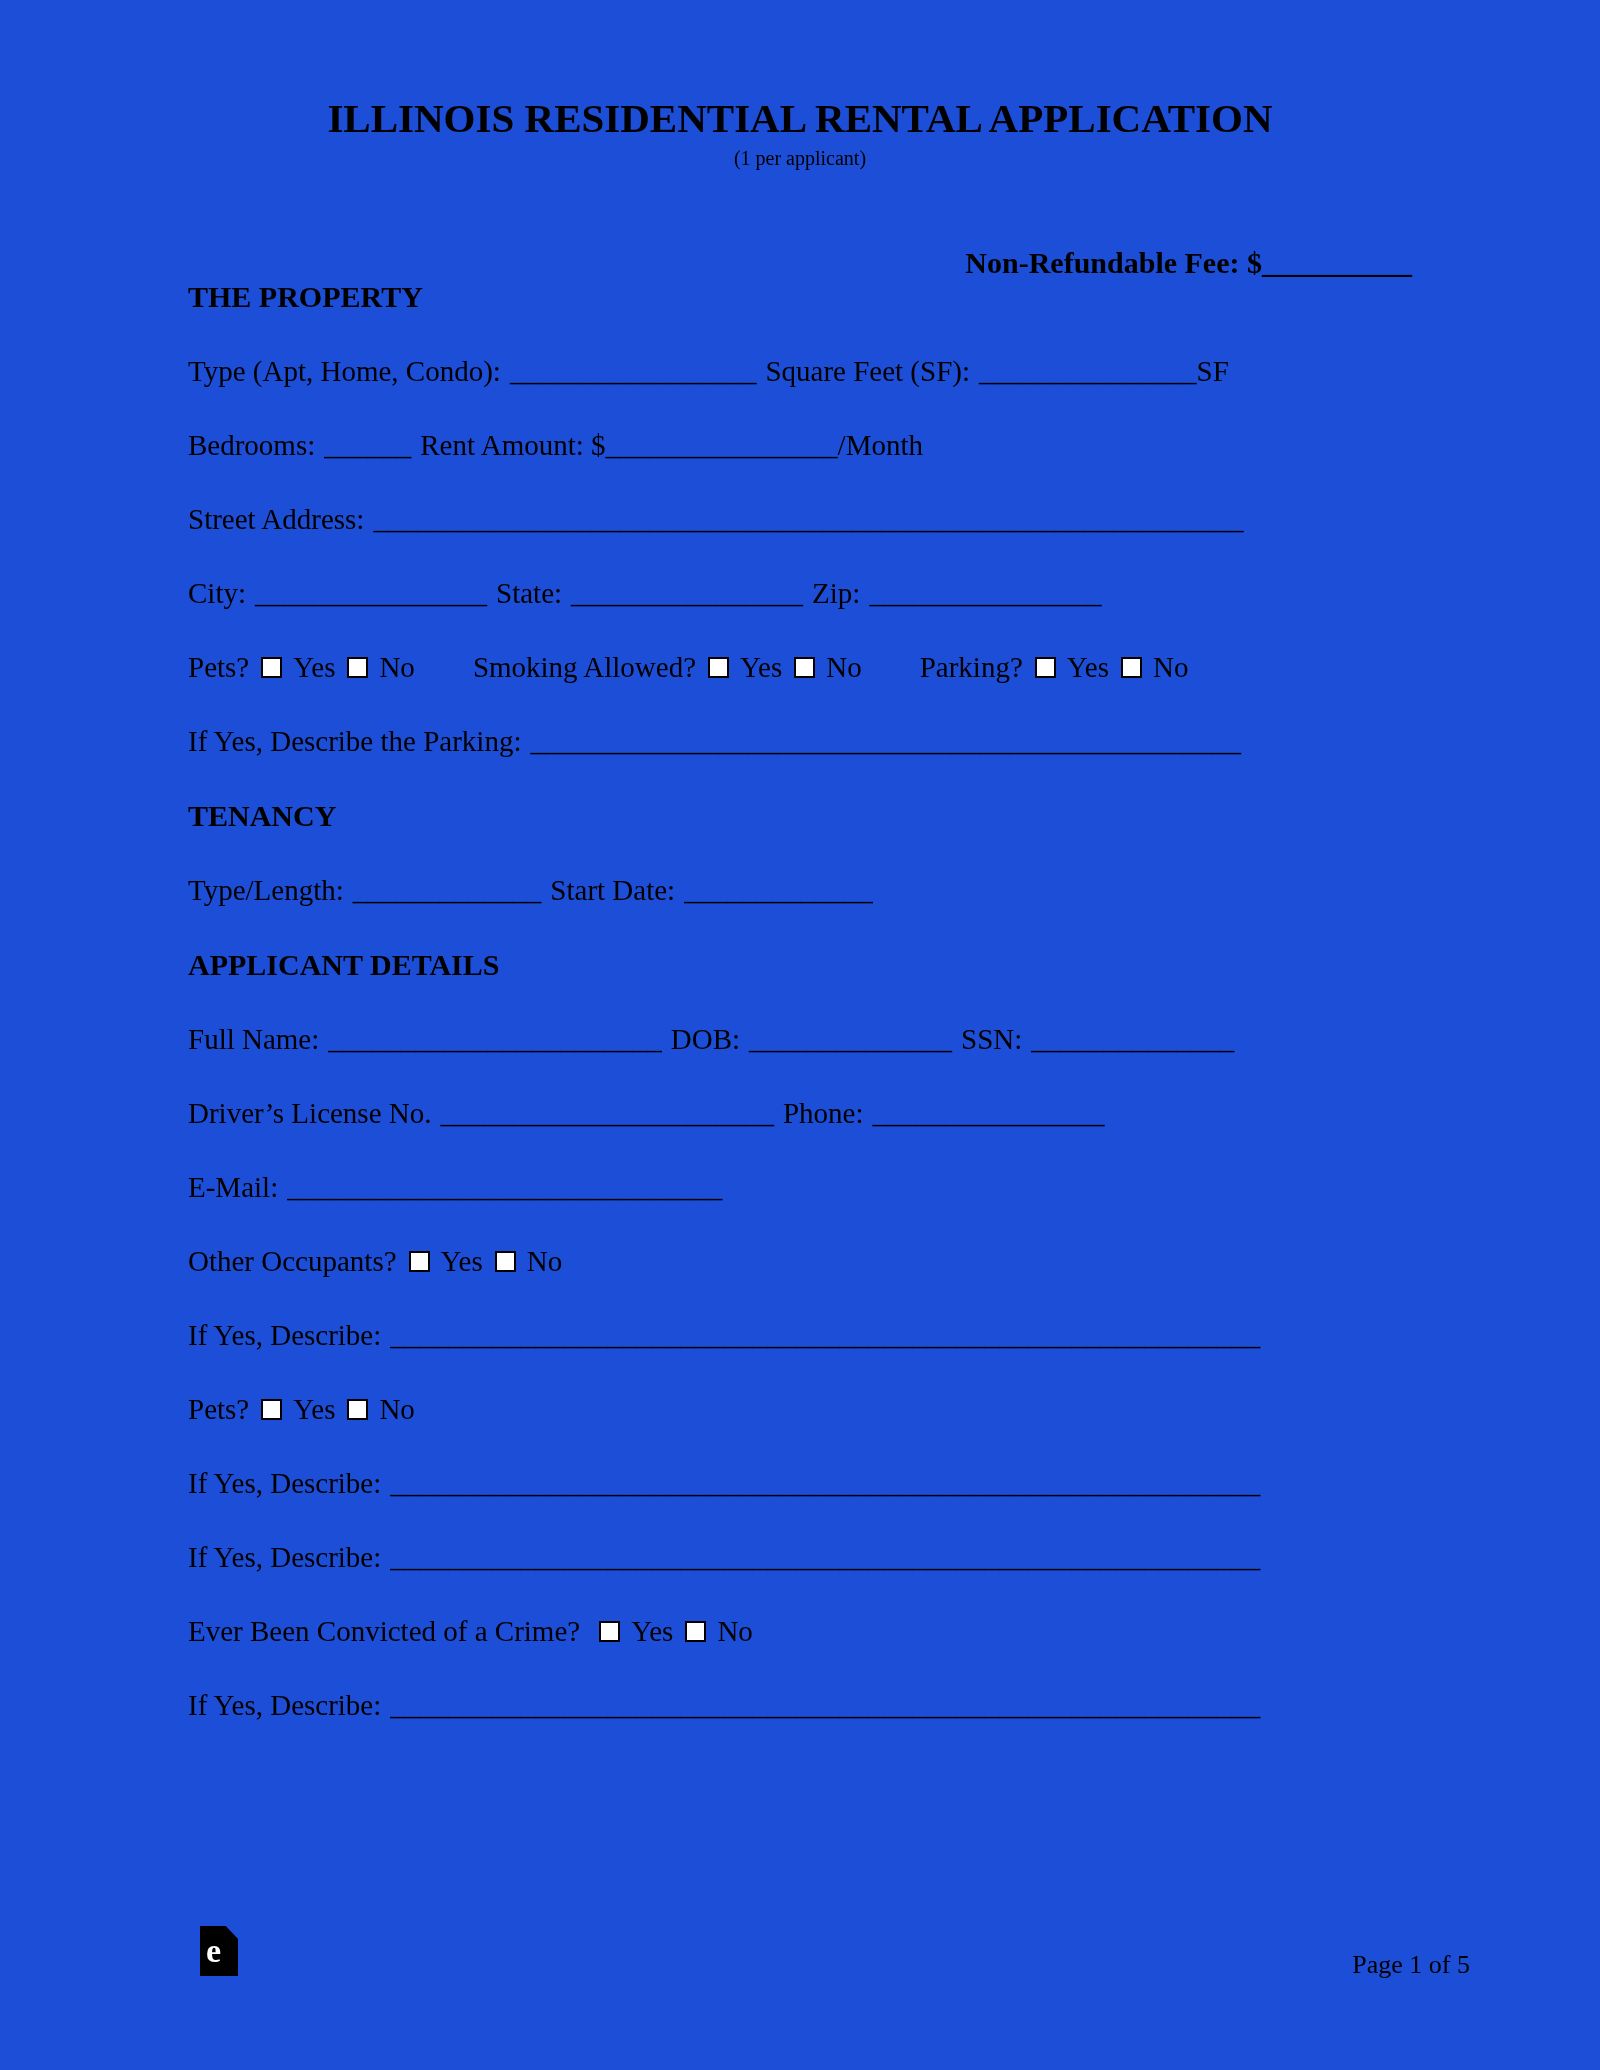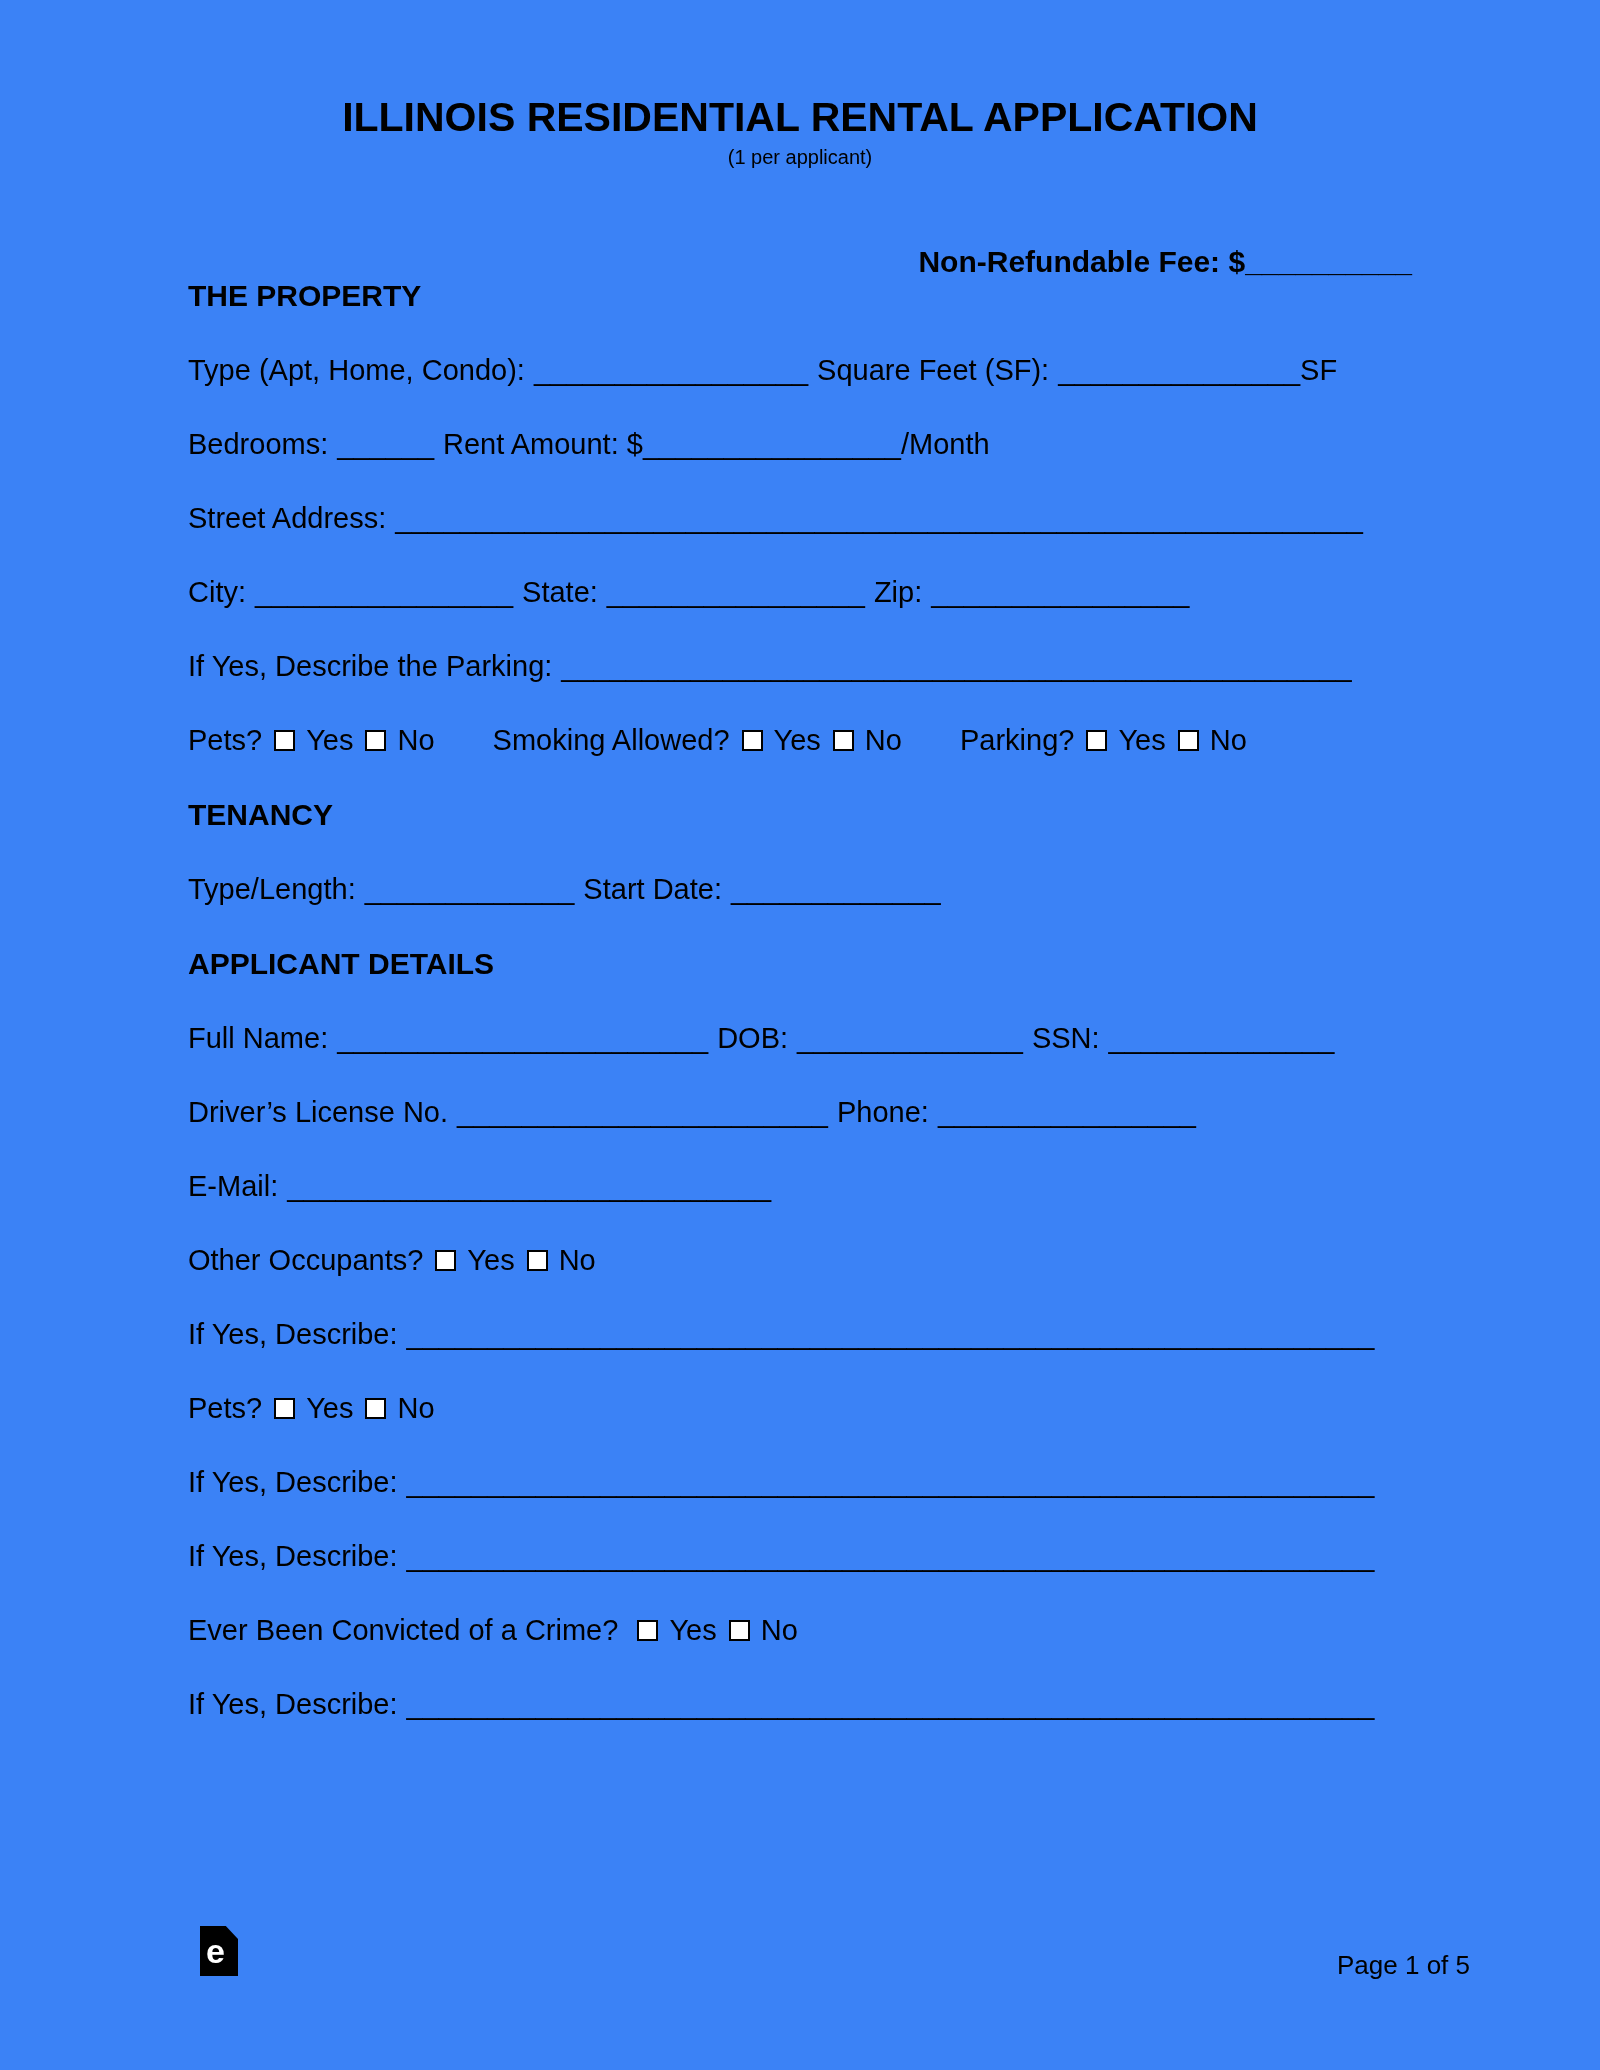--- a/index.html
+++ b/index.html
@@ -1,23 +1,23 @@
 <!DOCTYPE html>
 <html><head>
 <meta charset="utf-8">
 <style>
   * { margin:0; padding:0; box-sizing:border-box; }
   html, body { background:#ffffff; }
   .page {
     position:relative;
     width:1600px;
     height:2070px;
-    background:#3b82f6;
+    background:#1d4ed8;
     color:#000000;
-    font-family:Liberation Sans, sans-serif;
+    font-family:Liberation Serif, serif;
     padding:0 188px;
     overflow:hidden;
   }
   .doc-title {
     padding-top:94px;
     text-align:center;
     font-size:41px;
     font-weight:700;
     white-space:nowrap;
   }
@@ -113,23 +113,23 @@
   <div class="heading tight">THE PROPERTY</div>
 
   <div class="row"><span>Type (Apt, Home, Condo):</span><span class="blank ml">_________________</span><span class="ml">Square Feet (SF):</span><span class="blank ml">_______________</span><span>SF</span></div>
 
   <div class="row"><span>Bedrooms:</span><span class="blank ml">______</span><span class="ml">Rent Amount: $</span><span class="blank">________________</span><span>/Month</span></div>
 
   <div class="row"><span>Street Address:</span><span class="blank ml">____________________________________________________________</span></div>
 
   <div class="row"><span>City:</span><span class="blank ml">________________</span><span class="ml">State:</span><span class="blank ml">________________</span><span class="ml">Zip:</span><span class="blank ml">________________</span></div>
 
+  <div class="row"><span><span>Pets?</span><span class="cb"></span><span>Yes</span><span class="cb"></span><span>No</span></span><span class="grp"><span>Smoking Allowed?</span><span class="cb"></span><span>Yes</span><span class="cb"></span><span>No</span></span><span class="grp"><span>Parking?</span><span class="cb"></span><span>Yes</span><span class="cb"></span><span>No</span></span></div>
+
   <div class="row"><span>If Yes, Describe the Parking:</span><span class="blank ml">_________________________________________________</span></div>
-
-  <div class="row"><span><span>Pets?</span><span class="cb"></span><span>Yes</span><span class="cb"></span><span>No</span></span><span class="grp"><span>Smoking Allowed?</span><span class="cb"></span><span>Yes</span><span class="cb"></span><span>No</span></span><span class="grp"><span>Parking?</span><span class="cb"></span><span>Yes</span><span class="cb"></span><span>No</span></span></div>
 
   <div class="heading">TENANCY</div>
 
   <div class="row"><span>Type/Length:</span><span class="blank ml">_____________</span><span class="ml">Start Date:</span><span class="blank ml">_____________</span></div>
 
   <div class="heading">APPLICANT DETAILS</div>
 
   <div class="row"><span>Full Name:</span><span class="blank ml">_______________________</span><span class="ml">DOB:</span><span class="blank ml">______________</span><span class="ml">SSN:</span><span class="blank ml">______________</span></div>
 
   <div class="row"><span>Driver’s License No.</span><span class="blank ml">_______________________</span><span class="ml">Phone:</span><span class="blank ml">________________</span></div>

